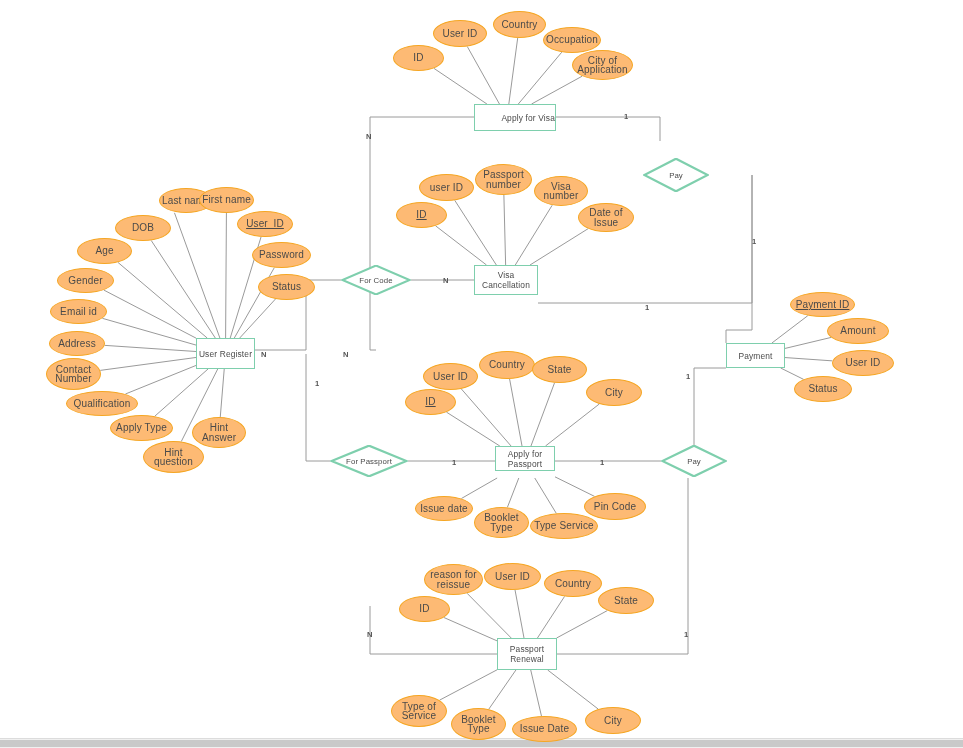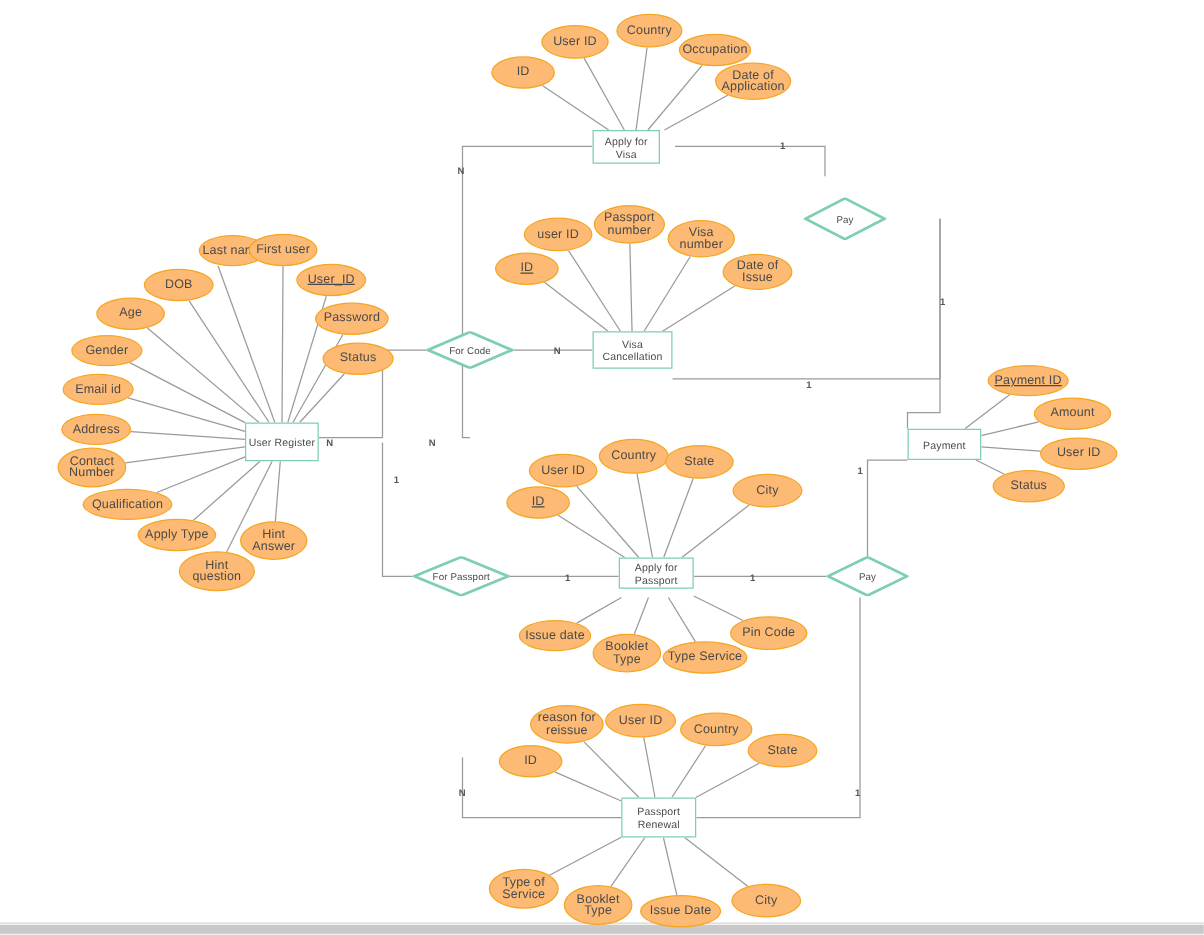--- a/index.html
+++ b/index.html
@@ -84,21 +84,21 @@
       <polyline points="306,354 306,461 330,461" fill="none" stroke="#9a9a9a" stroke-width="1"></polyline>
       <polyline points="408,461 495,461" fill="none" stroke="#9a9a9a" stroke-width="1"></polyline>
       <polyline points="555,461 661,461" fill="none" stroke="#9a9a9a" stroke-width="1"></polyline>
       <polyline points="694,445 694,368 726,368" fill="none" stroke="#9a9a9a" stroke-width="1"></polyline>
       <polyline points="497,654 370,654 370,606" fill="none" stroke="#9a9a9a" stroke-width="1"></polyline>
       <polyline points="557,654 688,654 688,478" fill="none" stroke="#9a9a9a" stroke-width="1"></polyline>
     </svg>
   <div class="scrollbar">
     <div class="scrollthumb" style="width: 963px;"></div>
   </div>
-<div class="node ent" style="left: 474px; top: 104px; width: 54px; height: 27px;">
+<div class="node ent" style="left: 474px; top: 104px; width: 82px; height: 27px; justify-content: flex-end;">
       <span>Apply for Visa</span>
     </div>
     <div class="node ent" style="left: 474px; top: 265px; width: 64px; height: 30px;">
       <span>Visa Cancellation</span>
     </div>
     <div class="node ent" style="left: 196px; top: 338px; width: 59px; height: 31px;">
       <span>User Register</span>
     </div>
     <div class="node ent" style="left: 495px; top: 446px; width: 60px; height: 25px;">
       <span>Apply for Passport</span>
@@ -139,42 +139,42 @@
     <div class="node attr" style="left: 433px; top: 20px; width: 54px; height: 27px;">
       <span>User ID</span>
     </div>
     <div class="node attr" style="left: 493px; top: 11px; width: 53px; height: 27px;">
       <span>Country</span>
     </div>
     <div class="node attr" style="left: 543px; top: 27px; width: 58px; height: 26px;">
       <span>Occupation</span>
     </div>
     <div class="node attr" style="left: 572px; top: 50px; width: 61px; height: 30px;">
-      <span>Date of Application</span>
+      <span>City of Application</span>
     </div>
     <div class="node attr key" style="left: 396px; top: 202px; width: 51px; height: 26px;">
       <span>ID</span>
     </div>
     <div class="node attr" style="left: 419px; top: 174px; width: 55px; height: 27px;">
       <span>user ID</span>
     </div>
     <div class="node attr" style="left: 475px; top: 164px; width: 57px; height: 31px;">
       <span>Passport number</span>
     </div>
     <div class="node attr" style="left: 534px; top: 176px; width: 54px; height: 30px;">
       <span>Visa number</span>
     </div>
     <div class="node attr" style="left: 578px; top: 203px; width: 56px; height: 29px;">
       <span>Date of Issue</span>
     </div>
     <div class="node attr" style="left: 143px; top: 188px; width: 54px; height: 25px; margin-left: 16px;">
       <span>Last name</span>
     </div>
     <div class="node attr" style="left: 199px; top: 187px; width: 55px; height: 26px;">
-      <span>First user</span>
+      <span>First name</span>
     </div>
     <div class="node attr key" style="left: 237px; top: 211px; width: 56px; height: 26px;">
       <span>User_ID</span>
     </div>
     <div class="node attr" style="left: 115px; top: 215px; width: 56px; height: 26px;">
       <span>DOB</span>
     </div>
     <div class="node attr" style="left: 252px; top: 242px; width: 59px; height: 26px;">
       <span>Password</span>
     </div>

